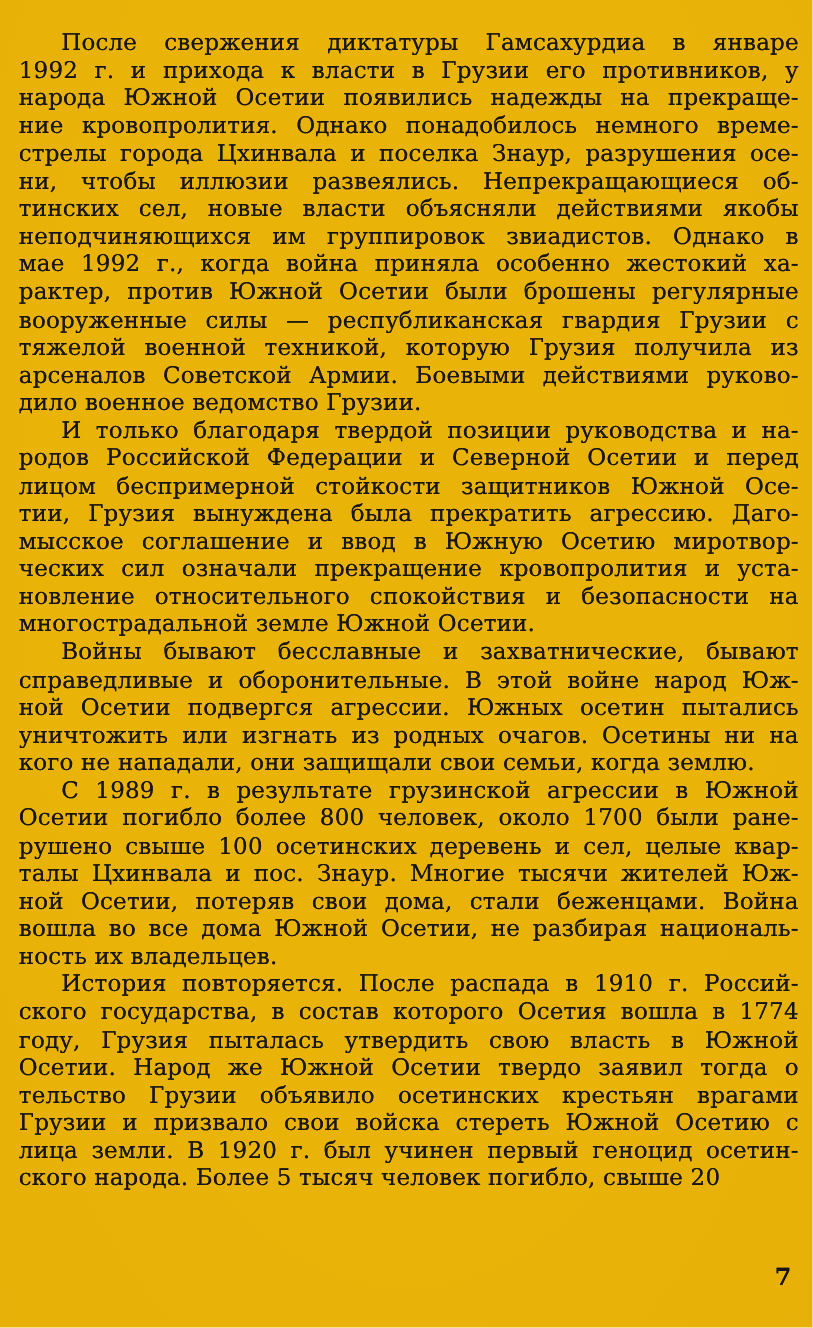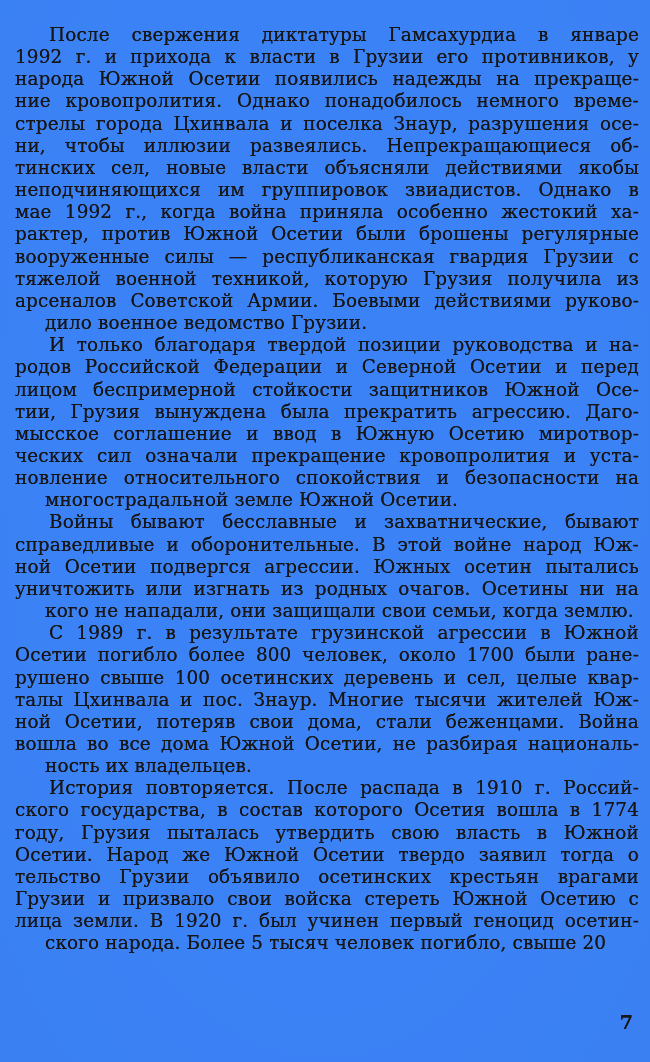--- a/index.html
+++ b/index.html
@@ -4,21 +4,21 @@
 <style>
   html, body {
     margin: 0;
     padding: 0;
     background: #ffffff;
   }
   .page {
     position: relative;
     width: 650px;
     height: 1062px;
-    background: #3b82f6;
+    background: #eab308;
     overflow: hidden;
     font-family: "DejaVu Serif", "Liberation Serif", serif;
   }
   
   .page::before {
     content: "";
     position: absolute;
     inset: 0;
     background: radial-gradient(ellipse at 50% 40%, rgba(0,0,0,0) 60%, rgba(0,0,0,0.015) 100%);
     pointer-events: none;
@@ -40,21 +40,20 @@
   .line {
     text-align: justify;
     text-align-last: justify;
     white-space: normal;
   }
   .line.indent {
     text-indent: 34px;
   }
   .line.para-end {
     text-align-last: left;
-    margin-left: 30px;
   }
   .page-number {
     position: absolute;
     top: 1011px;
     right: 17px;
     color: #171614;
     font-size: 19px;
     font-weight: bold;
     text-shadow: 0 0 0.5px rgba(20,18,16,0.85);
   }

